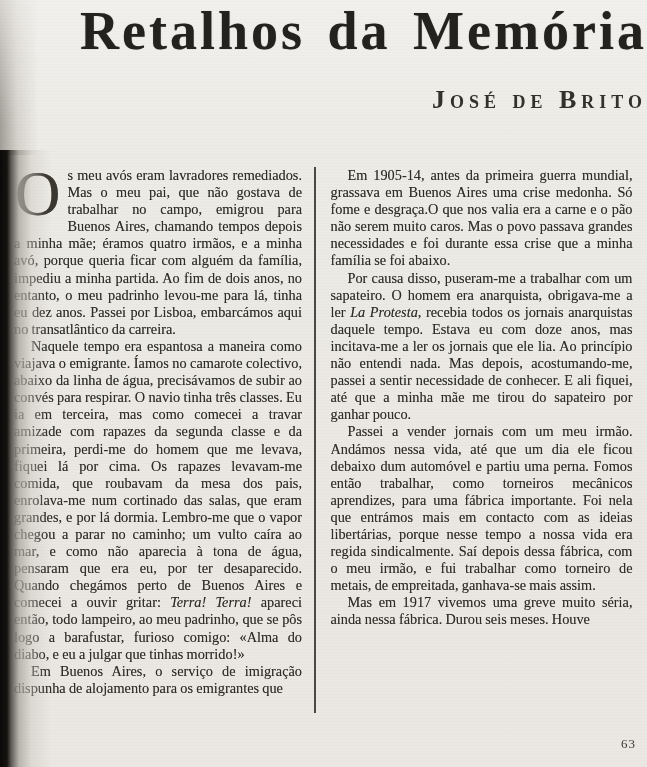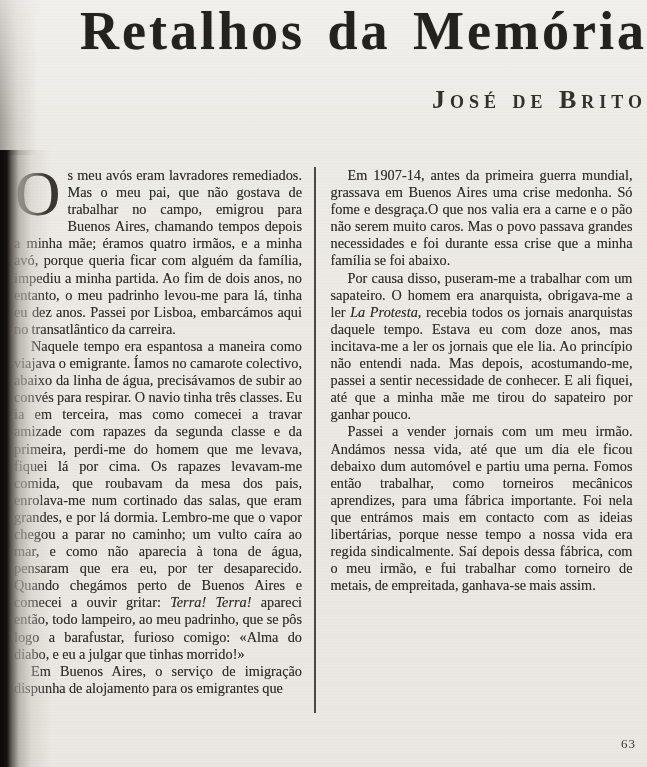--- a/index.html
+++ b/index.html
@@ -102,20 +102,21 @@
   <div class="author">José de Brito</div>
 
   <div class="columns">
     <div class="col left" id="col-left">
         <p><span class="dropcap">O</span><span>s meu avós eram lavradores remediados. Mas o meu pai, que não gostava de trabalhar no campo, emigrou para Buenos Aires, chamando tempos depois a minha mãe; éramos quatro irmãos, e a minha avó, porque queria ficar com alguém da família, impediu a minha partida. Ao fim de dois anos, no entanto, o meu padrinho levou-me para lá, tinha eu dez anos. Passei por Lisboa, embarcámos aqui no transatlântico da carreira.</span></p>
         <p class="indent"><span>Naquele tempo era espantosa a maneira como viajava o emigrante. Íamos no camarote colectivo, abaixo da linha de água, precisávamos de subir ao convés para respirar. O navio tinha três classes. Eu ia em terceira, mas como comecei a travar amizade com rapazes da segunda classe e da primeira, perdi-me do homem que me levava, fiquei lá por cima. Os rapazes levavam-me comida, que roubavam da mesa dos pais, enrolava-me num cortinado das salas, que eram grandes, e por lá dormia. Lembro-me que o vapor chegou a parar no caminho; um vulto caíra ao mar, e como não aparecia à tona de água, pensaram que era eu, por ter desaparecido. Quando chegámos perto de Buenos Aires e comecei a ouvir gritar: </span><i>Terra! Terra!</i><span> apareci então, todo lampeiro, ao meu padrinho, que se pôs logo a barafustar, furioso comigo: «Alma do diabo, e eu a julgar que tinhas morrido!»</span></p>
         <p class="indent"><span>Em Buenos Aires, o serviço de imigração dispunha de alojamento para os emigrantes que</span></p>
       </div>
     <div class="divider"></div>
     <div class="col right" id="col-right">
-        <p class="indent"><span>Em 1907-14, antes da primeira guerra mundial, grassava em Buenos Aires uma crise medonha. Só fome e desgraça.O que nos valia era a carne e o pão não serem muito caros. Mas o povo passava grandes necessidades e foi durante essa crise que a minha família se foi abaixo.</span></p>
+        <p class="indent"><span>Em 1905-14, antes da primeira guerra mundial, grassava em Buenos Aires uma crise medonha. Só fome e desgraça.O que nos valia era a carne e o pão não serem muito caros. Mas o povo passava grandes necessidades e foi durante essa crise que a minha família se foi abaixo.</span></p>
         <p class="indent"><span>Por causa disso, puseram-me a trabalhar com um sapateiro. O homem era anarquista, obrigava-me a ler </span><i>La Protesta</i><span>, recebia todos os jornais anarquistas daquele tempo. Estava eu com doze anos, mas incitava-me a ler os jornais que ele lia. Ao princípio não entendi nada. Mas depois, acostumando-me, passei a sentir necessidade de conhecer. E ali fiquei, até que a minha mãe me tirou do sapateiro por ganhar pouco.</span></p>
         <p class="indent"><span>Passei a vender jornais com um meu irmão. Andámos nessa vida, até que um dia ele ficou debaixo dum automóvel e partiu uma perna. Fomos então trabalhar, como torneiros mecânicos aprendizes, para uma fábrica importante. Foi nela que entrámos mais em contacto com as ideias libertárias, porque nesse tempo a nossa vida era regida sindicalmente. Saí depois dessa fábrica, com o meu irmão, e fui trabalhar como torneiro de metais, de empreitada, ganhava-se mais assim.</span></p>
+        <p class="indent"><span>Mas em 1917 vivemos uma greve muito séria, ainda nessa fábrica. Durou seis meses. Houve</span></p>
       </div>
   </div>
 
   <div class="pagenum">63</div>
 </div>
 
 </body></html>

